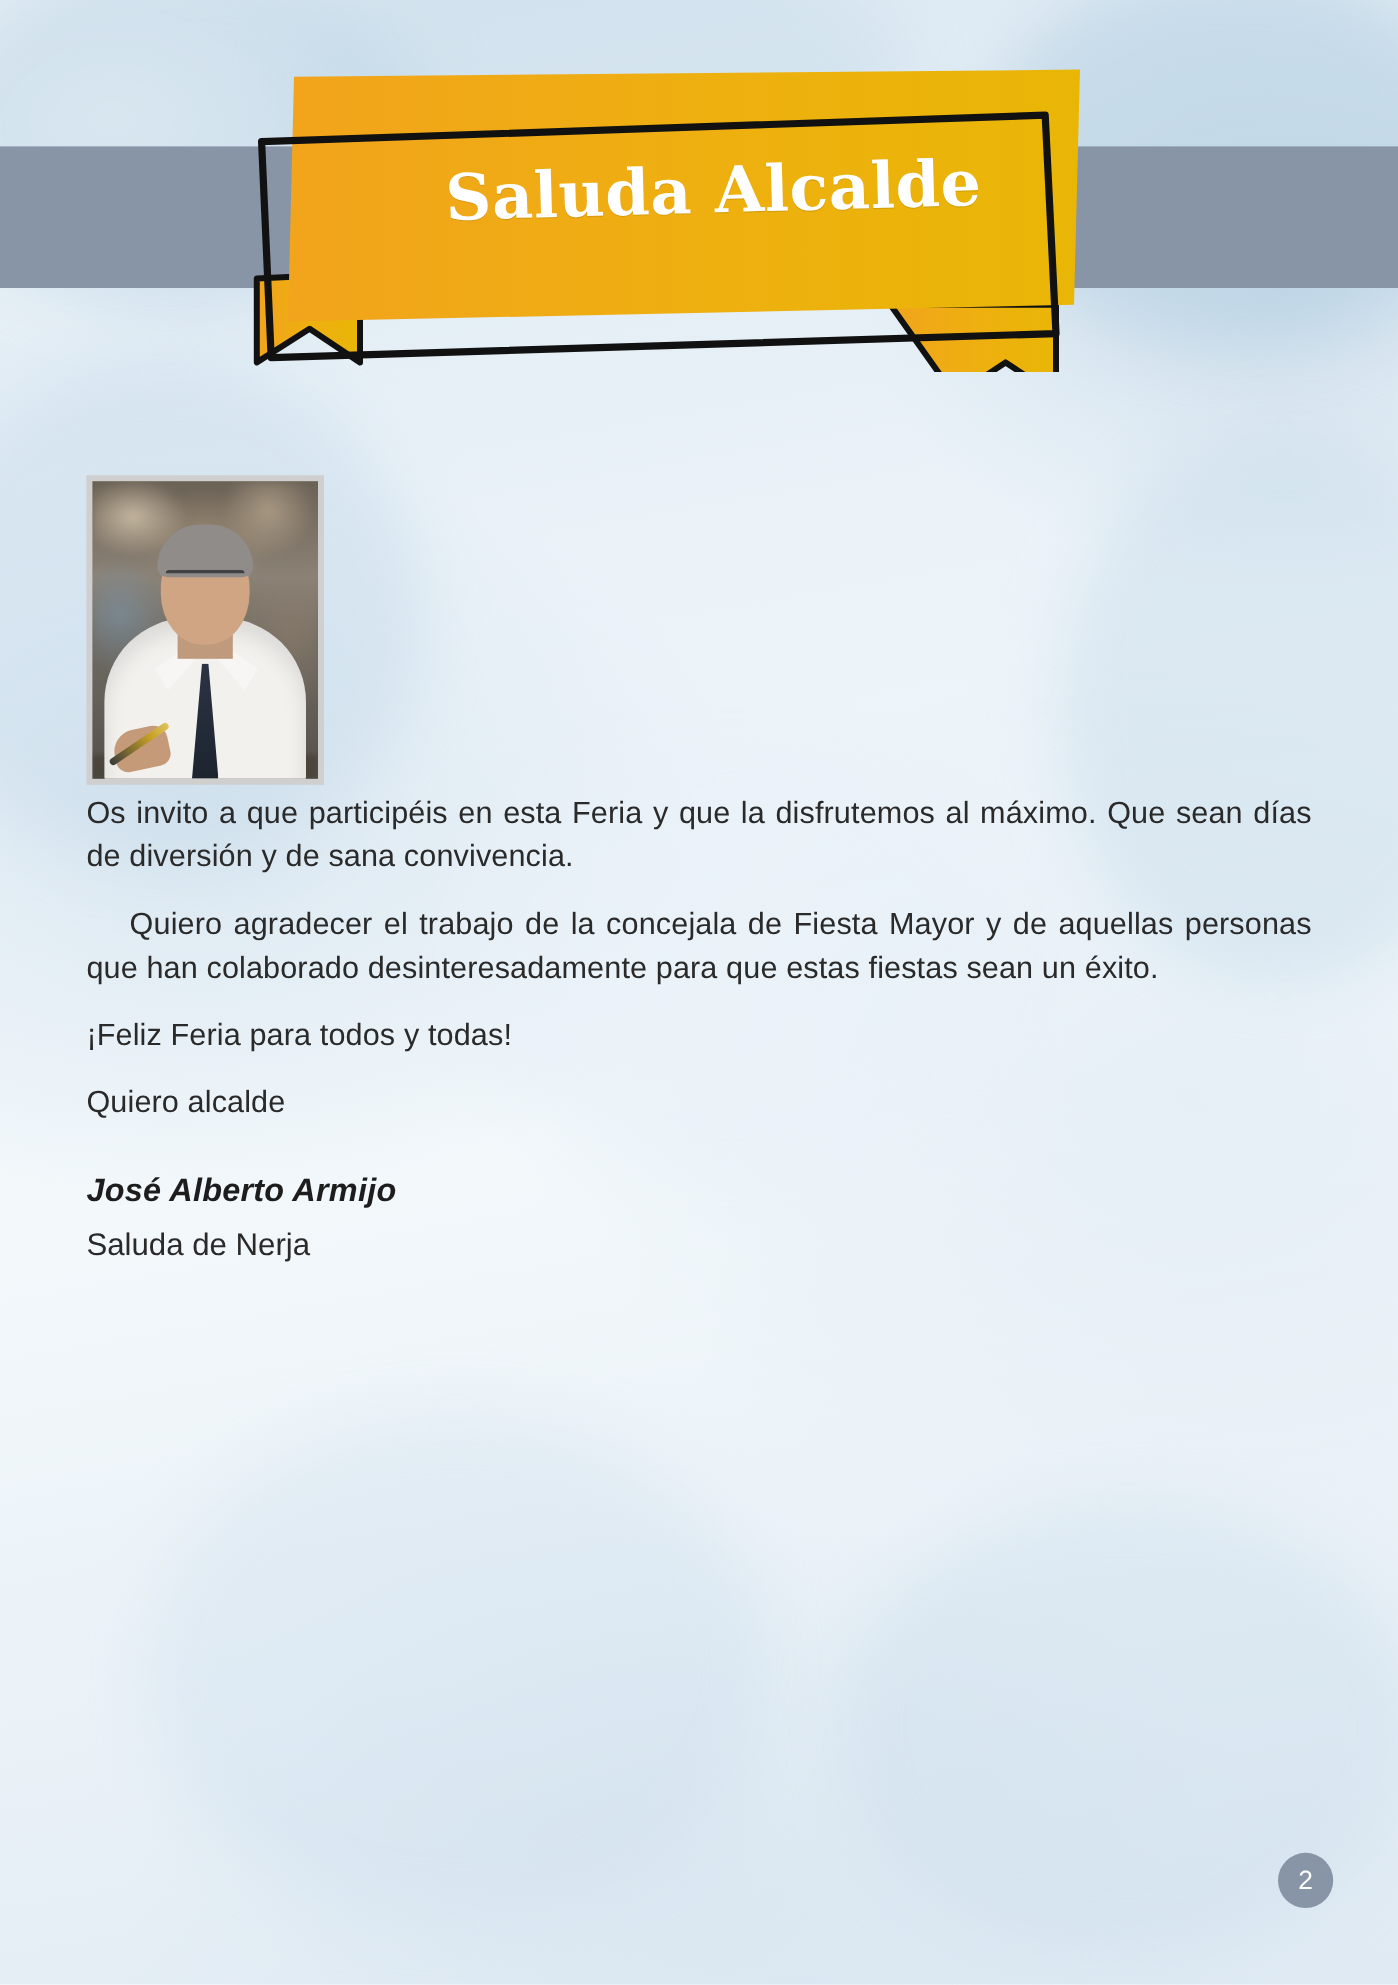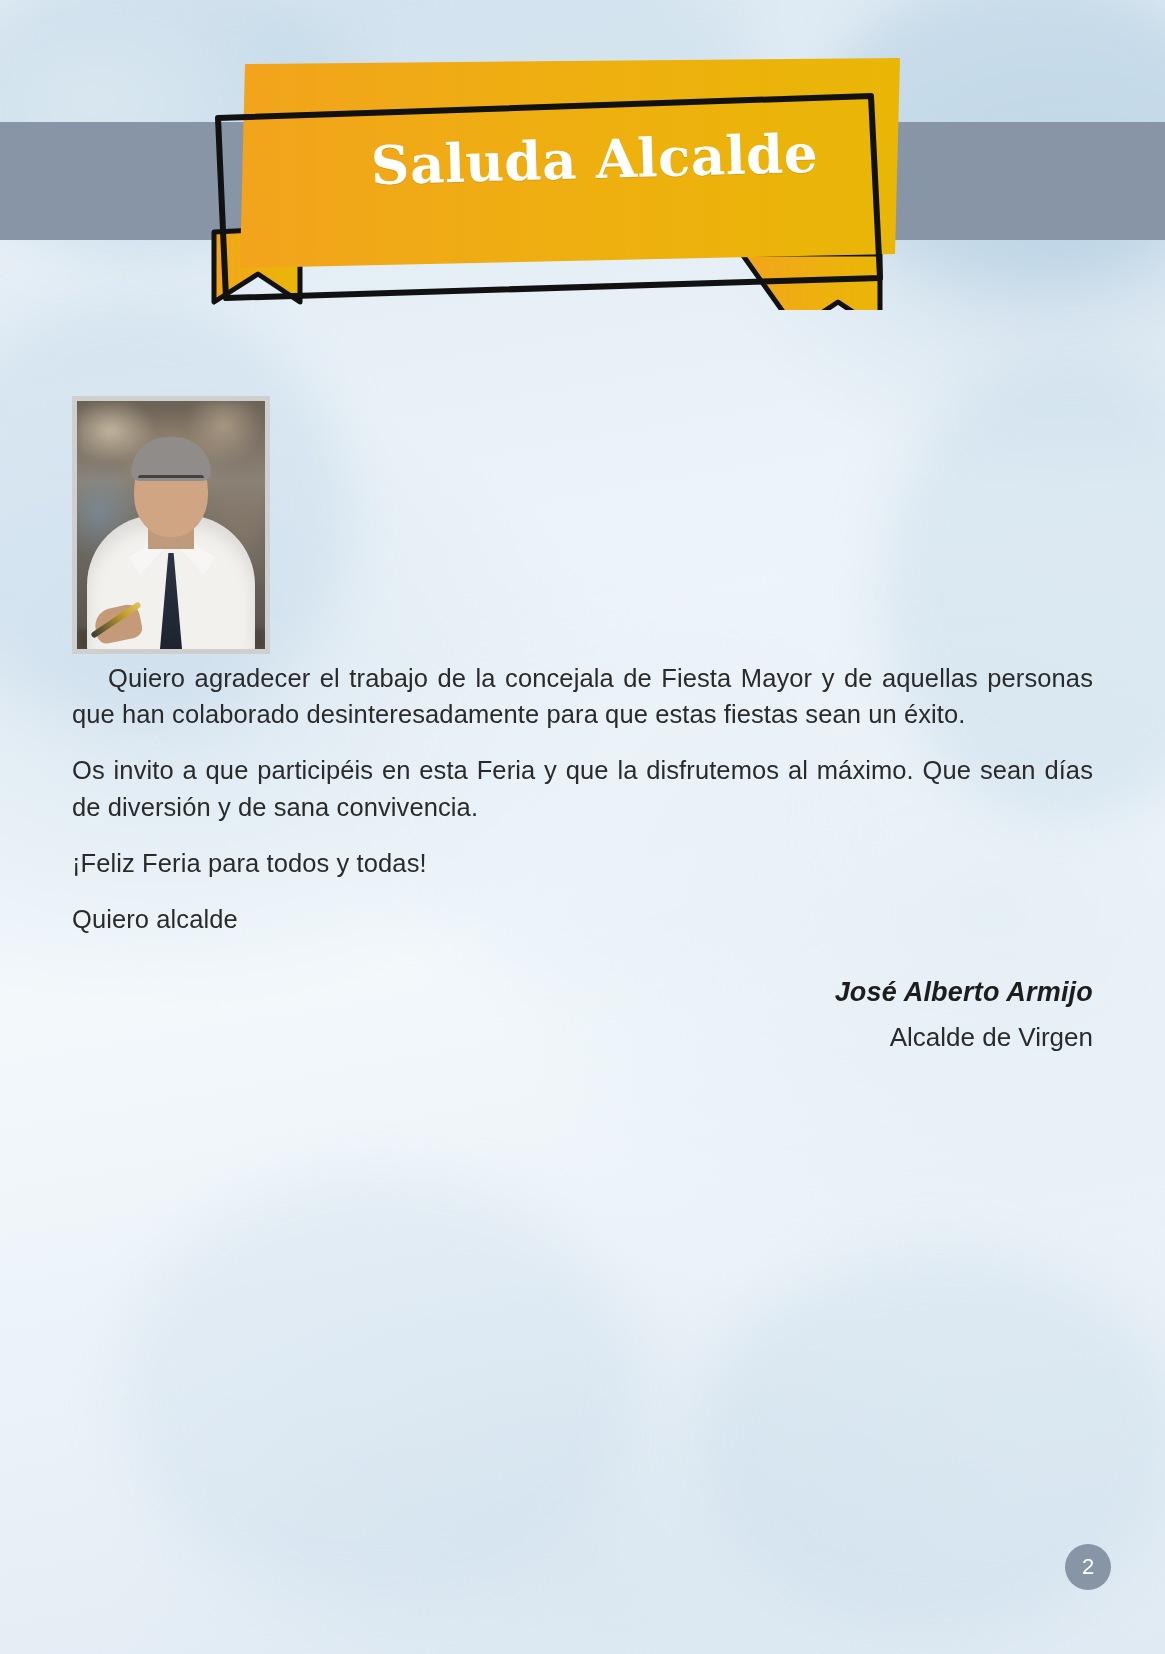--- a/index.html
+++ b/index.html
@@ -207,21 +207,20 @@
     color: #2a2a2a;
     text-align: justify;
     font-family: "Liberation Sans", sans-serif;
     letter-spacing: 0.1px;
   }
   p.body.indent { text-indent: 36px; }
   .clear { clear: both; }
 
   .sign {
     margin-top: 40px;
-    text-align: right;
   }
   .sign .name {
     font-size: 27px;
     font-weight: bold;
     font-style: italic;
     color: #1d1d1d;
     letter-spacing: 0.2px;
   }
   .sign .role {
     margin-top: 14px;
@@ -298,24 +297,24 @@
       <div class="ph-neck"></div>
       <div class="ph-head"></div>
       <div class="ph-hair"></div>
       <div class="ph-glass"></div>
       <div class="ph-hand"></div>
       <div class="ph-pen"></div>
     </div>
   </div>
 
   <div class="clear"></div>
+  <p class="body">Os invito a que participéis en esta Feria y que la disfrutemos al máximo. Que sean días de diversión y de sana convivencia.</p>
   <p class="body indent">Quiero agradecer el trabajo de  la concejala de Fiesta Mayor y de aquellas personas que han colaborado desinteresadamente para que estas fiestas sean un éxito.</p>
-  <p class="body">Os invito a que participéis en esta Feria y que la disfrutemos al máximo. Que sean días de diversión y de sana convivencia.</p>
   <p class="body">¡Feliz Feria para todos y todas!</p>
   <p class="body">Quiero alcalde</p>
 
   <div class="sign">
     <div class="name">José Alberto Armijo</div>
-    <div class="role">Alcalde de Virgen</div>
+    <div class="role">Saluda de Nerja</div>
   </div>
 </div>
 
 <div class="page-badge">2</div>
 
 </body></html>

